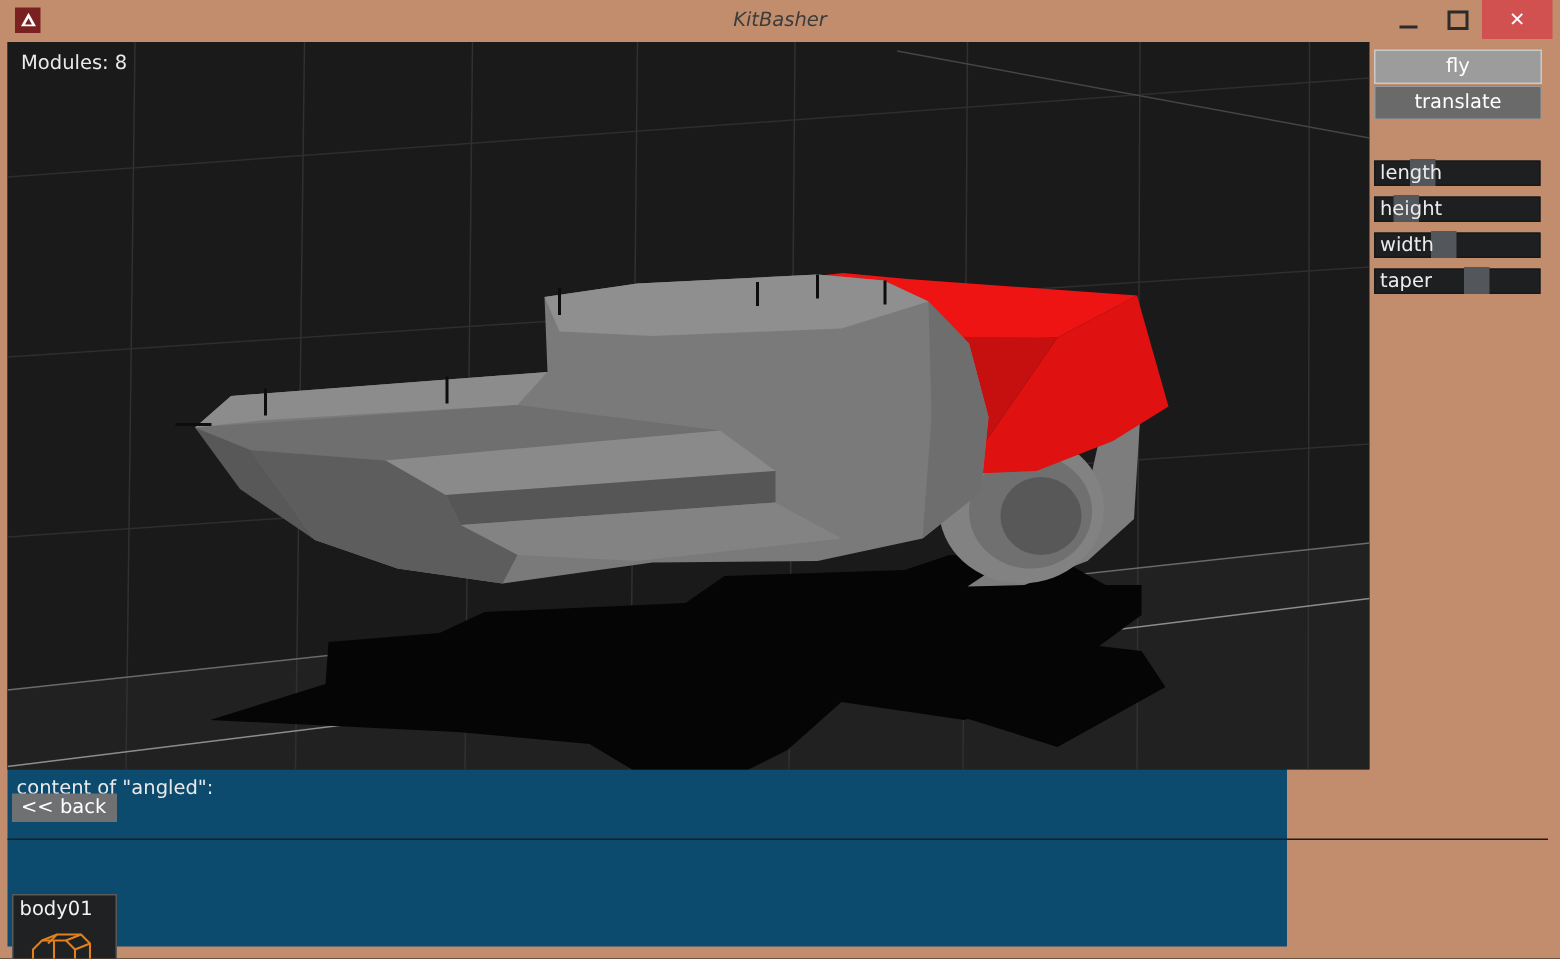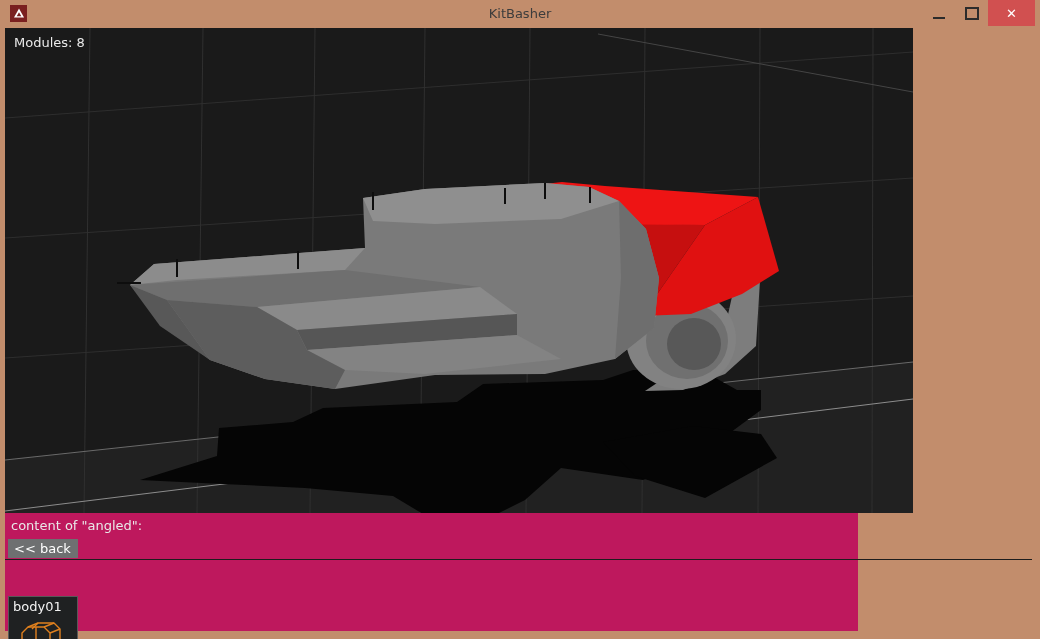--- a/index.html
+++ b/index.html
@@ -7,46 +7,46 @@
     width:1040px;height:639px;position:relative;overflow:hidden;
     background:#c28d6c;
     font-family:"DejaVu Sans","Liberation Sans",sans-serif;
     -webkit-font-smoothing:antialiased;
   }
   
   .titlebar{position:absolute;left:0;top:0;right:0;height:28px;background:#c28d6c;}
   .app-icon{position:absolute;left:10px;top:5px;width:17px;height:17px;background:#7a2020;
             display:flex;align-items:center;justify-content:center;}
   .win-title{position:absolute;left:0;right:0;top:0;height:28px;line-height:28px;
-             text-align:center;color:#3c3c3c;font-size:13px;}
+             text-align:center;color:#3c3c3c;font-size:13px;font-style:italic;}
   .controls{position:absolute;right:5px;top:0;height:26px;display:flex;align-items:stretch;}
   .ctrl{display:flex;align-items:center;justify-content:center;width:33px;cursor:default;}
   .ctrl-min-bar{width:12px;height:2px;background:#2b2b2b;margin-top:9px;}
   .ctrl-max-box{width:10px;height:9px;border:2px solid #2b2b2b;}
   .ctrl-close{width:47px;background:#d15050;color:#ffffff;font-size:13px;font-weight:bold;}
   
-  .main{position:absolute;left:5px;top:28px;width:853px;height:603px;background:#be185d;}
+  .main{position:absolute;left:5px;top:28px;width:853px;height:603px;background:#0c4a6e;}
   .viewport{position:absolute;left:0;top:0;width:908px;height:485px;background:#1a1a1a;}
   .viewport svg{display:block;}
   .modules-label{position:absolute;left:9px;top:7px;color:#eaeaea;font-size:13px;}
   
   .rpanel{position:absolute;left:908px;top:0;width:119px;height:603px;}
   .rbtn{position:absolute;left:3px;right:4px;height:21px;line-height:21px;text-align:center;
         color:#ffffff;font-size:13px;cursor:pointer;}
   .rbtn-fly{top:5px;background:#9c9c9c;border:1px solid #c9c9c9;}
   .rbtn-translate{top:29px;background:#6a6a6a;border:1px solid #989898;}
   .slider{position:absolute;left:3px;right:5px;height:15px;background:#1d1f20;
           border:1px solid #161819;cursor:pointer;}
   .slider-label{position:absolute;left:3px;top:0;line-height:15px;color:#ececec;
                 font-size:13px;z-index:2;white-space:nowrap;}
   .slider-handle{position:absolute;top:-2px;width:17px;height:18px;background:#53565a;z-index:1;}
   
   .bpanel{position:absolute;left:0;top:485px;width:1027px;height:118px;}
   .bheader{position:absolute;left:6px;top:5px;color:#e9e9e9;font-size:13px;}
-  .back-btn{position:absolute;left:3px;top:26px;width:70px;height:19px;line-height:19px;
+  .back-btn{position:absolute;left:3px;top:16px;width:70px;height:19px;line-height:19px;
             background:#6e7071;color:#ffffff;font-size:13px;padding-left:6px;
             box-sizing:border-box;cursor:pointer;}
   .tiles-sep{position:absolute;left:0;right:0;top:46px;height:1px;background:#1d1d1d;}
   .tile{position:absolute;top:47px;width:70px;height:69px;background:#1f2122;
         border:1px solid #585858;box-sizing:border-box;cursor:pointer;margin-top:36px;}
   .tile-label{margin:2px 0 0 4px;color:#f2f2f2;font-size:13px;}
   .tile svg{position:absolute;left:3px;top:20px;}
   .wire{stroke:#e0801e;stroke-width:1.4;fill:none;stroke-linejoin:round;}
 </style>
 </head>
@@ -137,20 +137,41 @@
           <line x1="368" y1="164" x2="368" y2="182"></line>
           <line x1="500" y1="160" x2="500" y2="176"></line>
           <line x1="540" y1="155" x2="540" y2="171"></line>
           <line x1="585" y1="159" x2="585" y2="175"></line>
         </g>
       </g>
     </svg>
     <div class="modules-label">Modules: 8</div>
   </div>
 
+  <div class="rpanel">
+    <div class="rbtn rbtn-fly">fly</div>
+    <div class="rbtn rbtn-translate">translate</div>
+
+    <div class="slider" style="top:79px">
+      <span class="slider-label">length</span>
+      <span class="slider-handle" style="left: 21%;"></span>
+    </div>
+    <div class="slider" style="top:103px">
+      <span class="slider-label">height</span>
+      <span class="slider-handle" style="left: 11%;"></span>
+    </div>
+    <div class="slider" style="top:127px">
+      <span class="slider-label">width</span>
+      <span class="slider-handle" style="left: 34%;"></span>
+    </div>
+    <div class="slider" style="top:151px">
+      <span class="slider-label">taper</span>
+      <span class="slider-handle" style="left: 54%;"></span>
+    </div>
+  </div>
 
   <div class="bpanel">
     <div class="bheader">content of "angled":</div>
     <div class="back-btn">&lt;&lt; back</div>
     <div class="tiles-sep"></div>
 
     <div class="tile" style="left:3px">
       <div class="tile-label">body01</div>
       <svg width="62" height="46" viewBox="0 0 62 46">
         <path class="wire" d="M10,16 L16,10 L32,10 L38,16 L38,32 L32,38 L16,38 L10,32 Z"></path>

